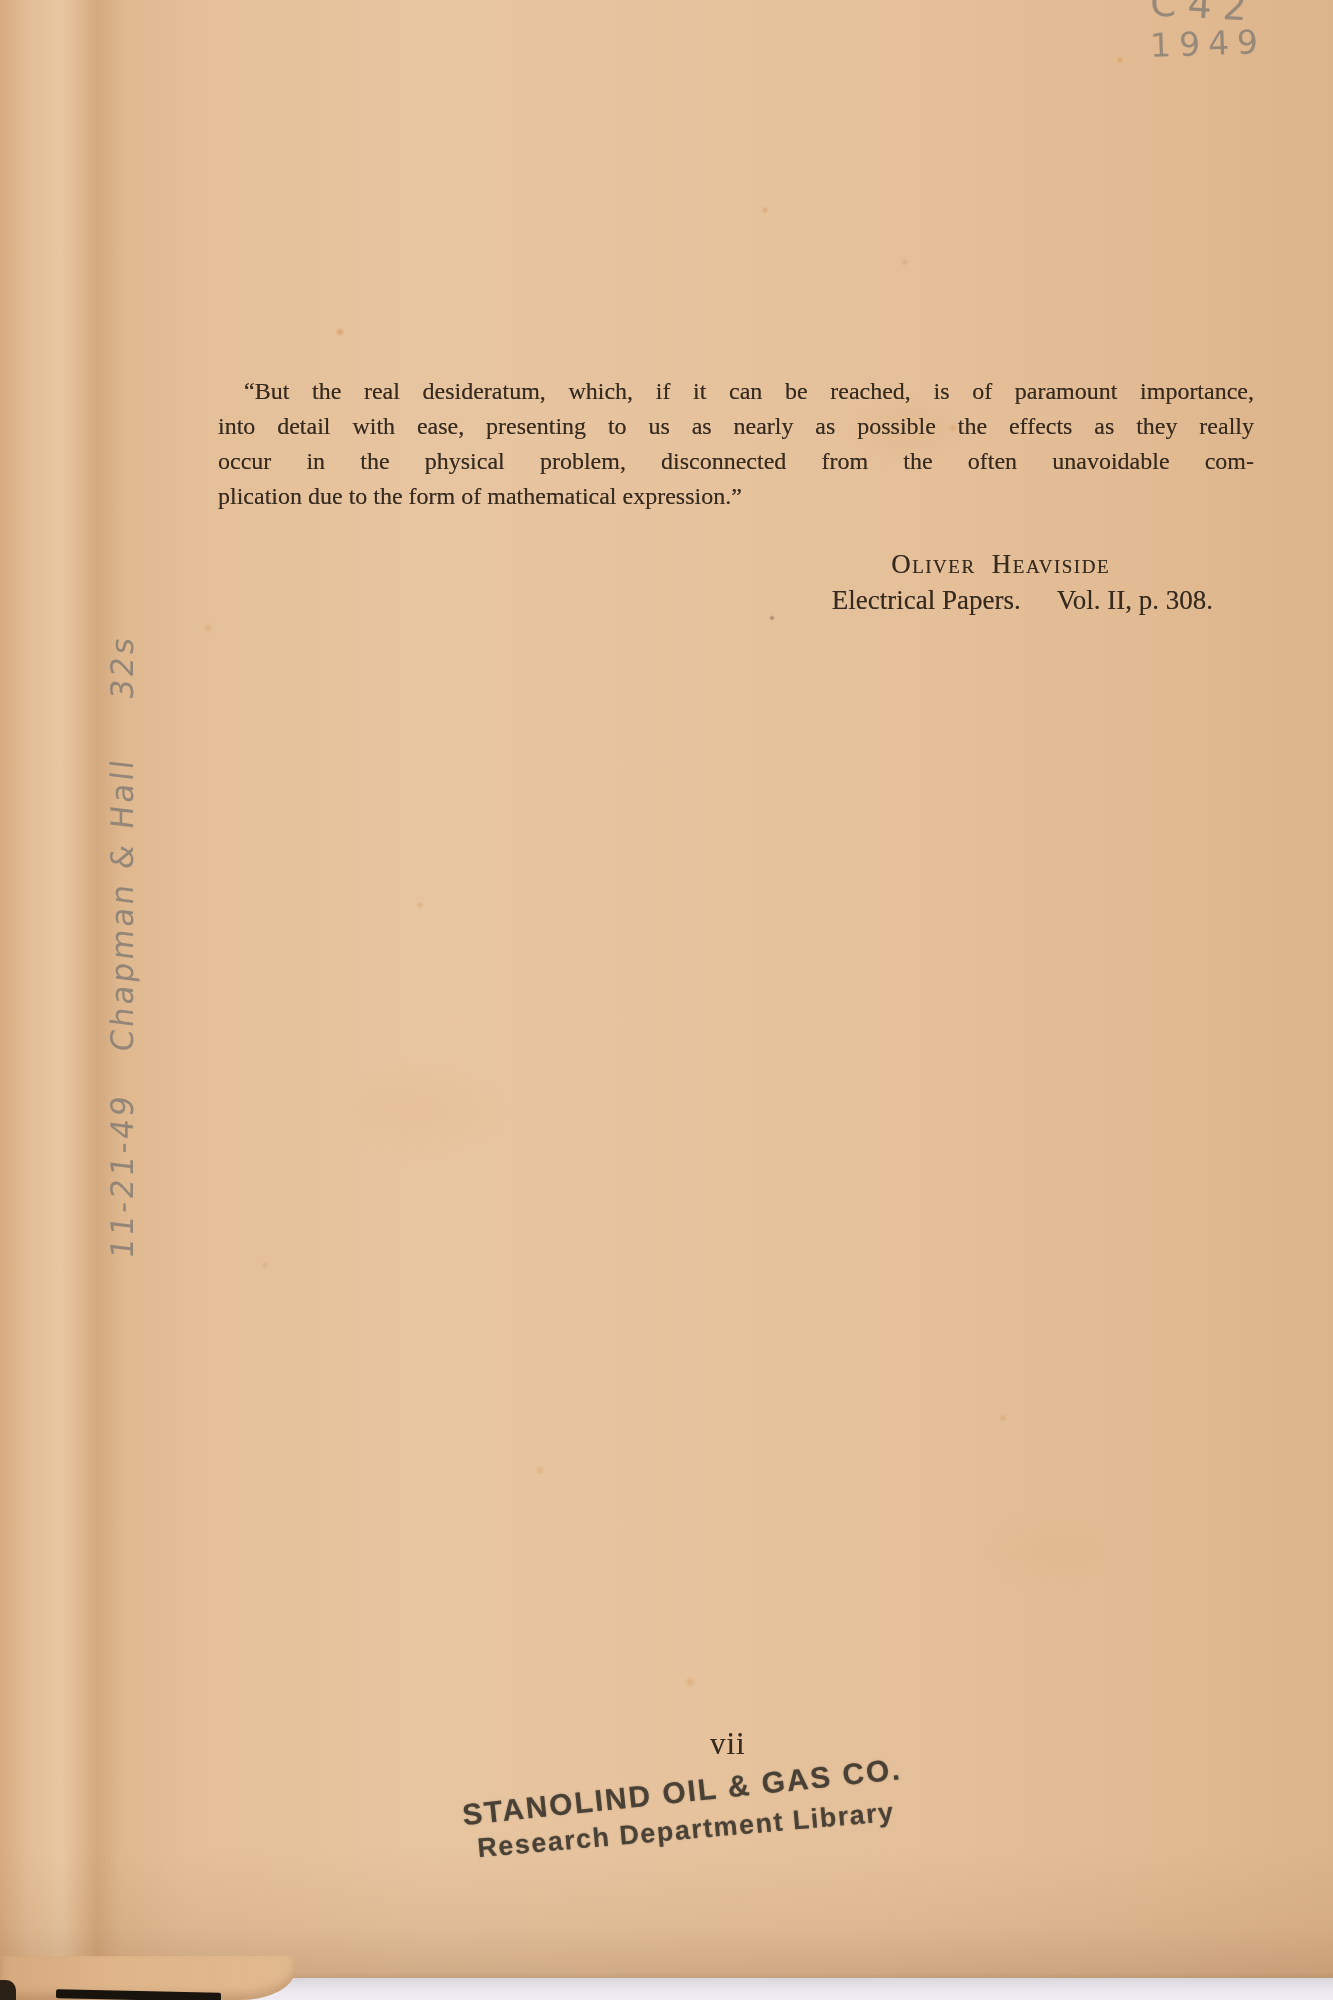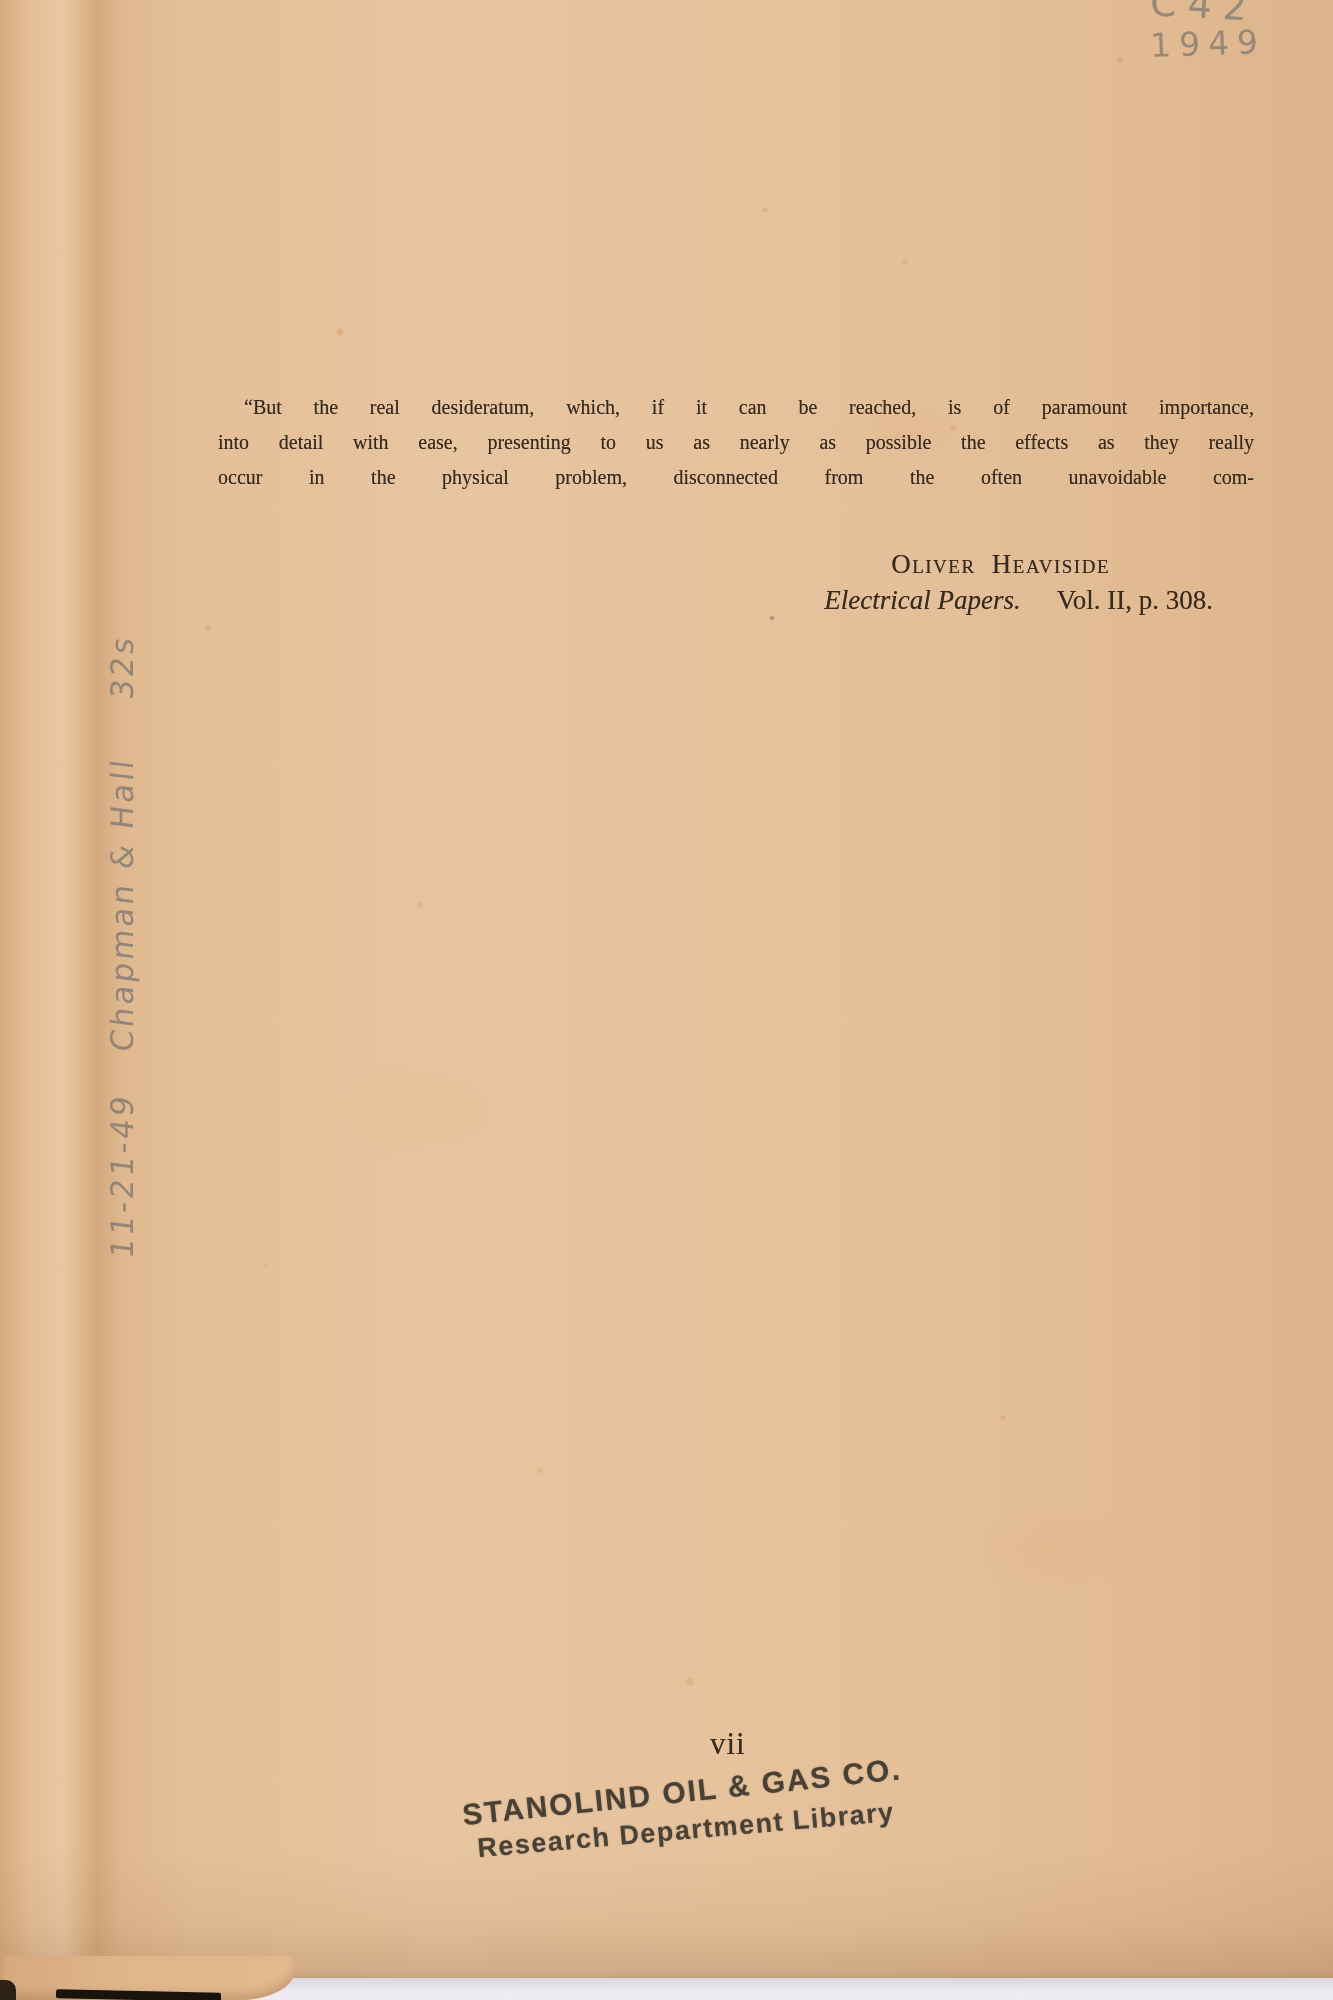--- a/index.html
+++ b/index.html
@@ -47,22 +47,22 @@
     font-size:38px; letter-spacing:11px;
     transform:rotate(3deg);
   }
   .year{
     top:24px; left:1150px;
     font-size:33px; letter-spacing:8px;
     transform:rotate(-2deg);
   }
   .quote{
     position:absolute;
-    left:218px; top:390px; width:1036px;
-    font-size:20px; line-height:35px;
+    left:218px; top:374px; width:1036px;
+    font-size:24px; line-height:35px;
     color:#362a1f;
     text-shadow:0 0 .5px rgba(54,42,31,.55);
   }
   .qline{text-align:justify; text-align-last:justify; white-space:normal;}
   .qline.first{text-indent:26px;}
   .qline.last{text-align-last:left;}
   .attr-author{
     position:absolute;
     top:549px; right:223px;
     font-size:27px;
@@ -73,21 +73,21 @@
     margin-left:16px;
   }
   .attr-src{
     position:absolute;
     top:585px; right:120px;
     font-size:27px;
     color:#362a1f;
     text-shadow:0 0 .5px rgba(54,42,31,.55);
     white-space:nowrap;
   }
-  .attr-src .work{font-style:italic;}
+  .attr-src .work{}
   .attr-src .cite{margin-left:36px;}
   .margin-note{
     position:absolute;
     left:104px; top:1256px;
     transform:rotate(-90deg) skewX(-7deg);
     transform-origin:0 0;
     font-family:"DejaVu Sans", sans-serif;
     font-size:31px; letter-spacing:3px;
     color:#8b8176; opacity:.9;
     white-space:nowrap;
@@ -147,20 +147,21 @@
 
 <div class="page">
 
   <div class="pencil classmark">C42</div>
   <div class="pencil year">1949</div>
 
   <div class="quote">
     <div class="qline first">“But the real desideratum, which, if it can be reached, is of paramount importance,</div>
     <div class="qline">into detail with ease, presenting to us as nearly as possible the effects as they really</div>
     <div class="qline">occur in the physical problem, disconnected from the often unavoidable com-</div>
+    <div class="qline last">plication due to the form of mathematical expression.”</div>
   </div>
 
   <div class="attr-author">Oliver Heaviside</div>
 
   <div class="attr-src">
     <span class="work">Electrical Papers.</span><span class="cite">Vol. II, p. 308.</span>
   </div>
 
   <div class="margin-note">
     <span>11-21-49</span><span class="gap1"></span><span>Chapman &amp; Hall</span><span class="gap2"></span><span>32s</span>

